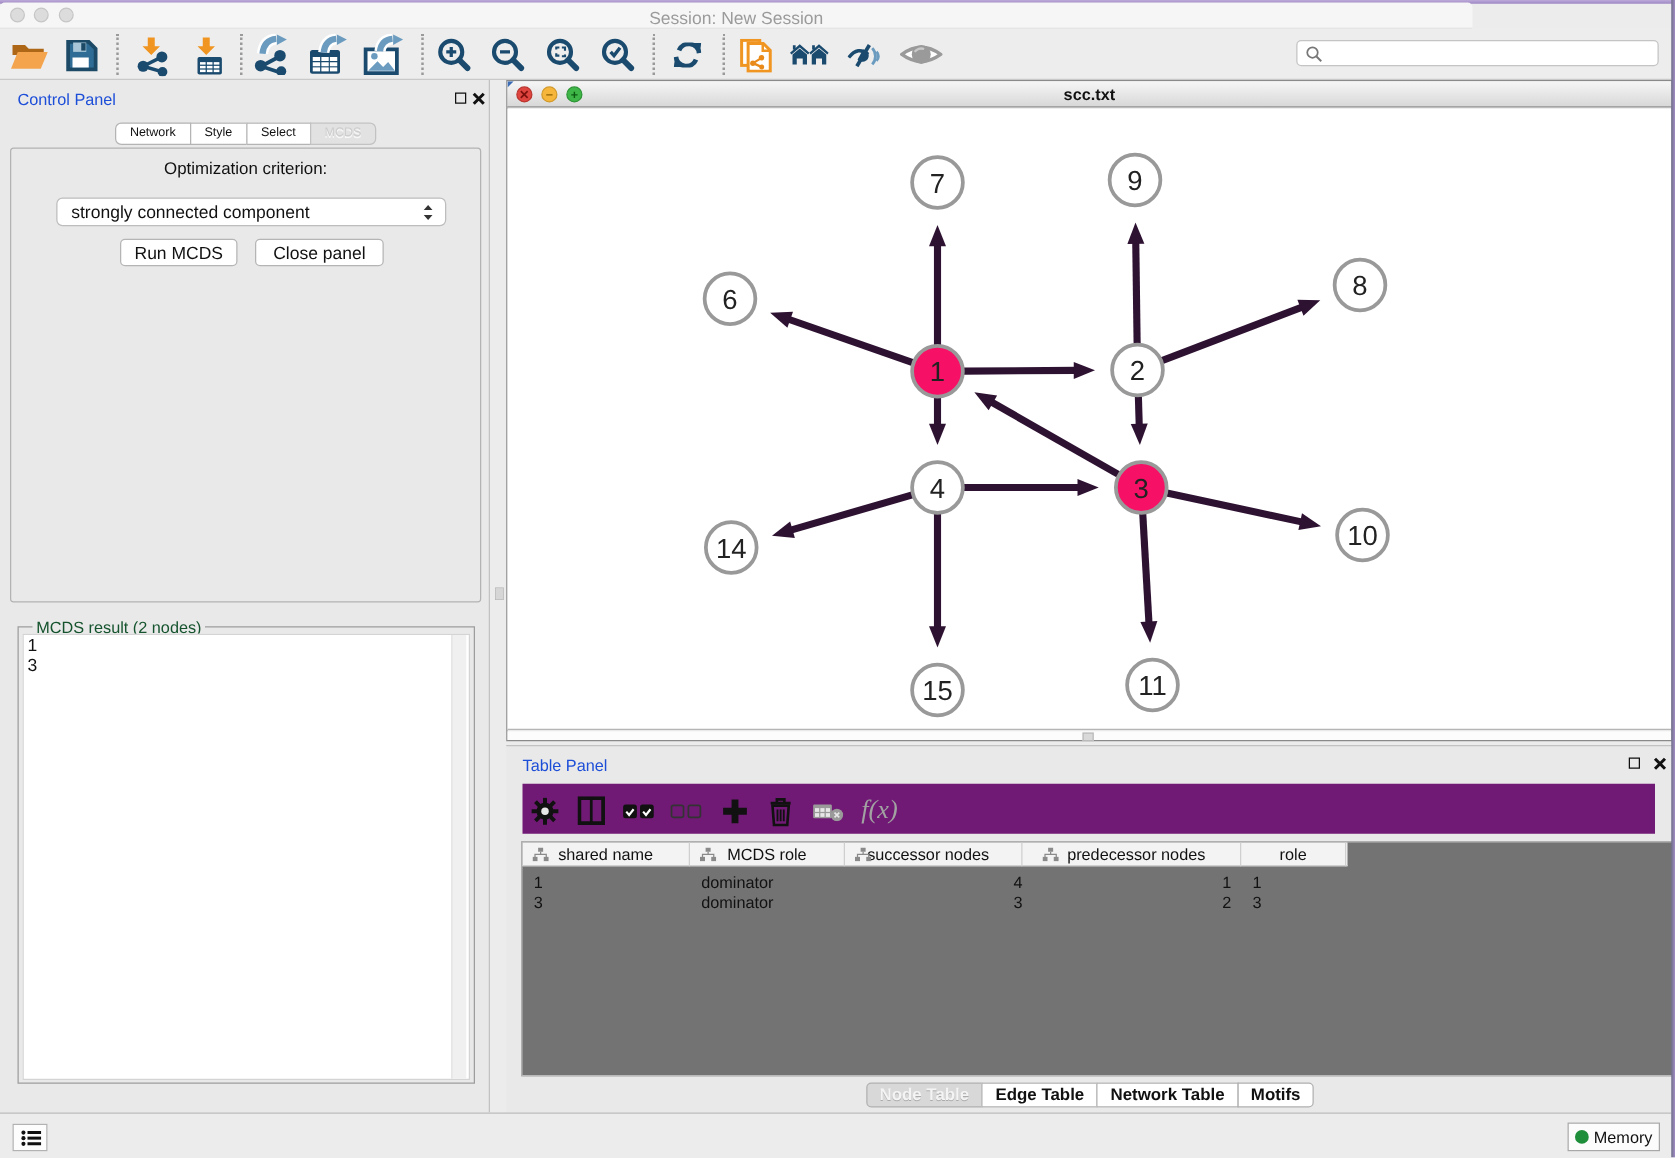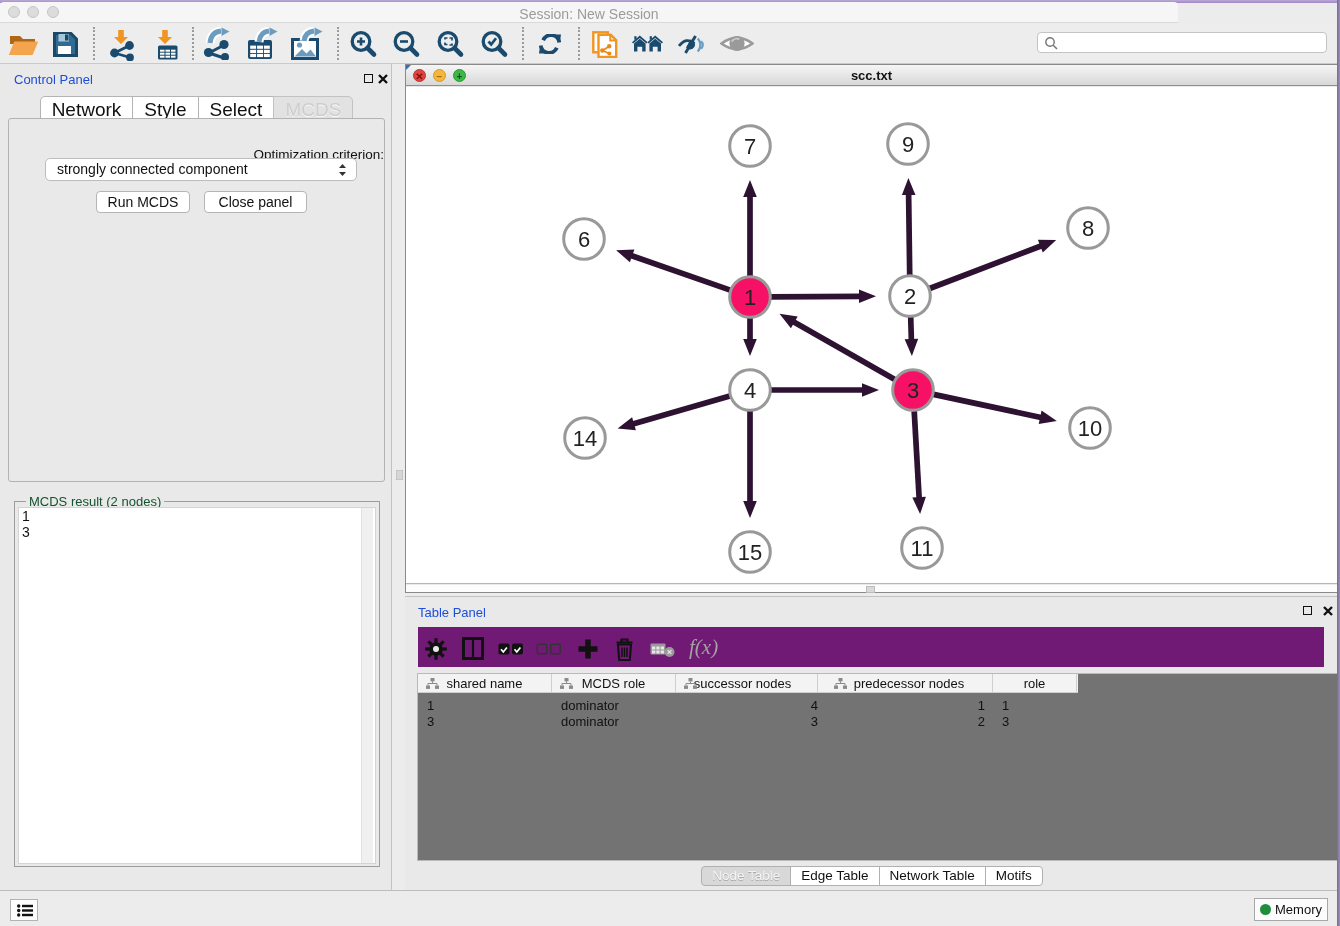--- a/index.html
+++ b/index.html
@@ -11,43 +11,43 @@
 .title-text{top:4px;width:100%;text-align:center;color:#9b9b9b;font-size:14px}
 .toolbar{left:0;top:23px;width:1337px;height:41px;background:#ededed;border-bottom:1px solid #c9c9c9}
 .tsep{top:4px;height:33px;width:0;border-left:2px dotted #9a9a9a}
 .searchbox{left:1037px;top:9px;width:290px;height:21px;background:#fff;border:1px solid #c4c4c4;border-radius:4px}
 .icon{position:absolute;top:6px}
 
 .cpanel{left:0;top:64px;width:392px;height:826px;background:#e9e9e9;border-right:1px solid #c2c2c2}
 .phead{font-size:13px;color:#1d4ed8}
 .float-ico{width:9px;height:9px;border:1.5px solid #111}
 .tabs-row{left:0;top:32px;width:392px;text-align:center}
-.tab{display:inline-block;font-size:19px;color:#111;background:#fff;border:1px solid #b4b4b4;padding:2px 11px 3px;margin:0 -1px 0 0;position:relative}
+.tab{display:inline-block;font-size:10px;color:#111;background:#fff;border:1px solid #b4b4b4;padding:2px 11px 3px;margin:0 -1px 0 0;position:relative}
 .tab.first{border-radius:5px 0 0 5px}
 .tab.sel{background:#e2e2e2;color:#cdcdcd;text-shadow:0 1px 0 #f8f8f8;border-radius:0 5px 5px 0;border-color:#c2c2c2}
 .inset{left:8px;top:54px;width:377px;height:364px;border:1px solid #b3b3b3;background:#e9e9e9;border-radius:3px}
-.optlabel{top:28px;width:100%;text-align:right;font-size:13.5px;color:#111}
+.optlabel{top:8px;width:100%;text-align:center;font-size:13.5px;color:#111}
 .combo{left:36px;top:39px;width:312px;height:23px;background:#fff;border:1px solid #bdbdbd;border-radius:5px;font-size:14px;color:#111;line-height:21px;padding-left:11px}
 .btn{height:22px;background:#fff;border:1px solid #b5b5b5;border-radius:4px;font-size:14px;color:#111;text-align:center;line-height:20px}
 .fieldset{left:14px;top:437px;width:366px;height:366px;border:1px solid #9d9d9d;background:#e9e9e9}
 .legend{left:9px;top:-8px;background:#e9e9e9;font-size:13px;color:#14532d;padding:0 3px}
 
 .netframe{left:405px;top:64px;width:933px;height:529px;border:1px solid #8a8a8a;background:#e9e9e9}
 .nettitle{left:0;top:0;width:931px;height:21px;background:linear-gradient(#f6f6f6,#d8d8d8);border-bottom:1px solid #8f8f8f}
 .tlight{width:13px;height:13px;border-radius:50%;top:4px;font-size:10px;text-align:center;line-height:13px;font-weight:bold}
 .netname{top:3px;width:100%;text-align:center;font-size:13px;font-weight:bold;color:#111}
 
 .tpanel{left:405px;top:596px;width:933px;height:294px;background:#e9e9e9;border-top:1px solid #c2c2c2}
 .ttool{left:13px;top:30px;width:906px;height:40px;background:#701a75}
 .ttable{left:12px;top:76px;width:952px;height:188px;background:#737373;border:1px solid #b9b9b9}
 .thead{left:0;top:0;height:19px;background:#f3f3f3;border-bottom:1px solid #cfcfcf}
 .thcell{position:absolute;top:0;height:19px;border-right:1px solid #cfcfcf;font-size:13px;color:#111;text-align:center;line-height:19px}
 .trow{position:absolute;font-size:13px;color:#111;height:16px;line-height:16px}
 .btabs{left:0;top:269px;width:933px;text-align:center}
-.btab{display:inline-block;font-size:13.5px;font-weight:normal;color:#111;background:#fff;border:1px solid #b0b0b0;padding:1px 10px 2px;margin:0 -1px 0 0}
+.btab{display:inline-block;font-size:13.5px;font-weight:bold;color:#111;background:#fff;border:1px solid #b0b0b0;padding:1px 10px 2px;margin:0 -1px 0 0}
 .btab.sel{background:#d8d8d8;color:#f4f4f4;text-shadow:0 1px 0 #aaa;border-radius:4px 0 0 4px}
 
 .statusbar{left:0;top:890px;width:1337px;height:36px;background:#ececec;border-top:1px solid #bcbcbc}
 .right-edge{left:1337px;top:0;width:3px;height:926px;background:linear-gradient(90deg,#6f6f8a,#a18bc4)}
 </style></head>
 <body>
 
 <div class="abs purple-top"></div>
 <div class="abs titlebar">
   <div class="abs tl-circle" style="left:8px"></div>

